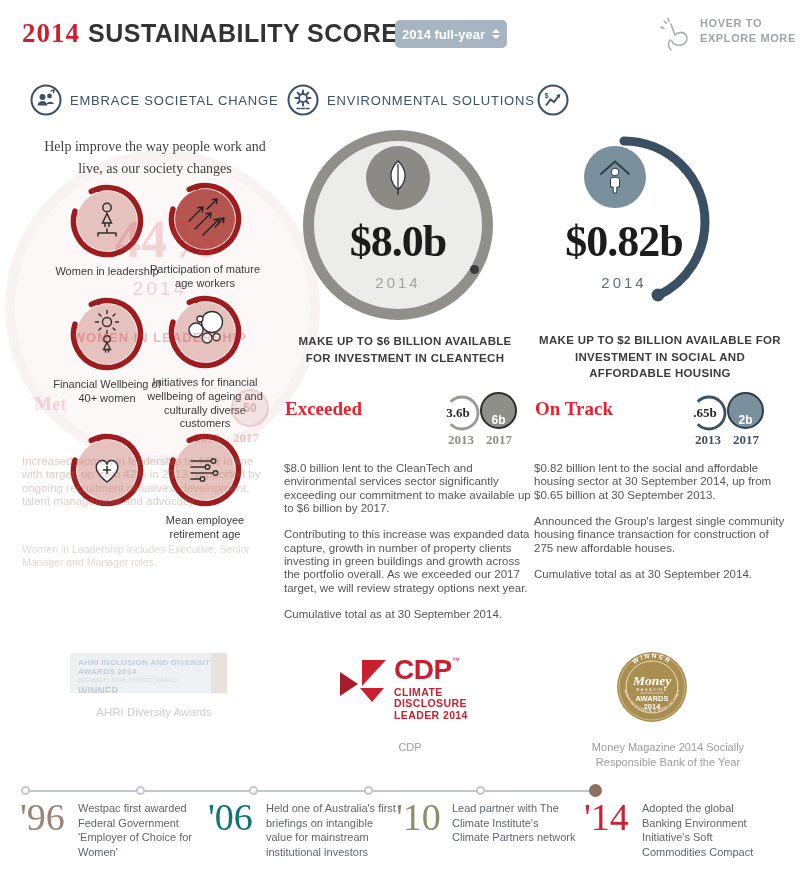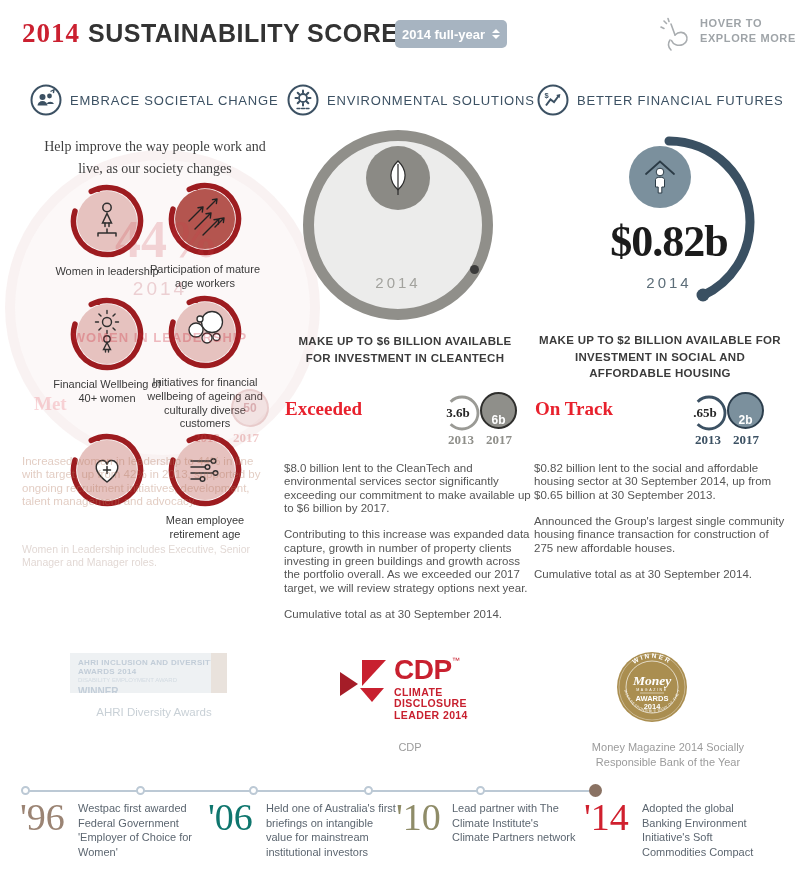--- a/index.html
+++ b/index.html
@@ -126,21 +126,20 @@
   <span class="col-head-label">ENVIRONMENTAL SOLUTIONS</span>
 </div>
 
 <div class="col-head" style="left:537px;top:84px">
   <svg width="32" height="32" viewBox="0 0 32 32">
     <circle cx="16" cy="16" r="14.5" fill="none" stroke="#3c5163" stroke-width="2"></circle>
     <polyline points="9,21.5 13.5,15.5 17,18 21.5,12" fill="none" stroke="#3c5163" stroke-width="2"></polyline>
     <polygon points="23.4,10 19.2,10.9 22.5,14.2" fill="#3c5163"></polygon>
     <text x="7.5" y="13.5" font-size="7.5" font-weight="bold" fill="#3c5163">$</text>
   </svg>
-  <span class="col-head-label">BETTER FINANCIAL FUTURES</span>
 </div>
 
 <div class="watermark-circle"></div>
 
 <div class="intro">Help improve the way people work and live, as our society changes</div>
 
 <div class="soc-item" style="left:49px;top:183px">
   <svg width="76" height="76" viewBox="0 0 76 76">
     <circle cx="38" cy="38" r="30" fill="#e6c2bf"></circle>
     <circle cx="38" cy="38" r="33.5" fill="none" stroke="#9d1c20" stroke-width="5.5" stroke-linecap="round" stroke-dasharray="184 211" transform="rotate(-118 38 38)"></circle>
@@ -251,20 +250,21 @@
 
 <div class="big-wrap" style="left:303px;top:130px;width:190px;height:190px">
   <div class="env-ring"></div>
   <div class="abs" style="left:167px;top:135px;width:9px;height:9px;border-radius:50%;background:#3b3b3b"></div>
   <div class="icon-bubble" style="left:63px;top:16px;width:64px;height:64px;background:#8b8a85">
     <svg width="32" height="42" viewBox="0 0 34 42">
       <path d="M17,3 C26.5,12 27.5,24 17,33.5 C6.5,24 7.5,12 17,3 Z" fill="#fff" stroke="#2b2b2b" stroke-width="1.3"></path>
       <line x1="17" y1="6" x2="17" y2="39" stroke="#2b2b2b" stroke-width="1.3"></line>
     </svg>
   </div>
+  <div class="big-value" style="top:86px">$8.0b</div>
   <div class="big-year" style="top:144px;color:#a3a39e">2014</div>
 </div>
 
 <div class="goal" style="left:296px;top:333px;width:218px">MAKE UP TO $6 BILLION AVAILABLE FOR INVESTMENT IN CLEANTECH</div>
 
 <div class="status" style="left:285px;top:398px">Exceeded</div>
 
 <div class="mini" style="left:442px;top:393px">
   <svg width="40" height="40" viewBox="0 0 40 40">
     <circle cx="20" cy="20" r="16" fill="none" stroke="#9a9a95" stroke-width="2.8" stroke-dasharray="75 101" transform="rotate(225 20 20)"></circle>
@@ -276,21 +276,21 @@
 </div>
 <div class="mini-year" style="left:439px;top:432px;color:#8f8f8a">2013</div>
 <div class="mini-year" style="left:477px;top:432px;color:#8f8f8a">2017</div>
 
 <div class="para" style="left:284px;top:462px;width:250px">
   <p>$8.0 billion lent to the CleanTech and environmental services sector significantly exceeding our commitment to make available up to $6 billion by 2017.</p>
   <p>Contributing to this increase was expanded data capture, growth in number of property clients investing in green buildings and growth across the portfolio overall. As we exceeded our 2017 target, we will review strategy options next year.</p>
   <p class="footnote">Cumulative total as at 30 September 2014.</p>
 </div>
 
-<div class="big-wrap" style="left:569px;top:126px;width:200px;height:196px">
+<div class="big-wrap" style="left:524px;top:126px;width:200px;height:196px">
   <svg width="200" height="196" viewBox="0 0 200 196">
     <circle cx="100" cy="96" r="81" fill="none" stroke="#3a5062" stroke-width="9" stroke-linecap="round" stroke-dasharray="219 509" transform="rotate(-90 100 96)"></circle>
     <circle cx="134" cy="169" r="6.5" fill="#3a5062"></circle>
   </svg>
   <div class="icon-bubble" style="left:60px;top:20px;width:62px;height:62px;background:#7b909d">
     <svg width="40" height="40" viewBox="0 0 40 40">
       <polyline points="6,17 20,4.5 34,17" fill="none" stroke="#2b3b46" stroke-width="1.8" stroke-linecap="round"></polyline>
       <circle cx="20" cy="15" r="3.8" fill="#fff" stroke="#2b3b46" stroke-width="1"></circle>
       <path d="M15.5,22.5 C15.5,19.5 24.5,19.5 24.5,22.5 L24.5,30 H21.8 L21.8,36 H18.2 L18.2,30 H15.5 Z" fill="#fff" stroke="#2b3b46" stroke-width="1"></path>
     </svg>

